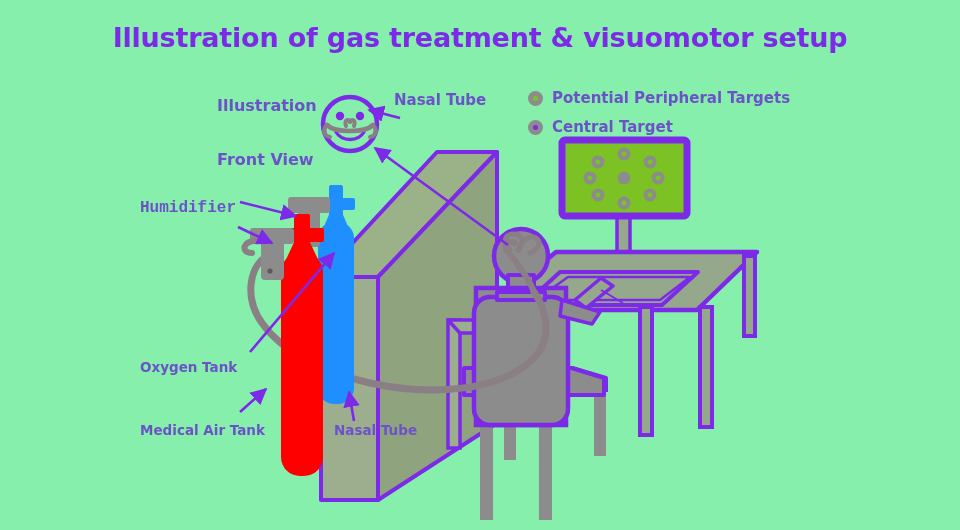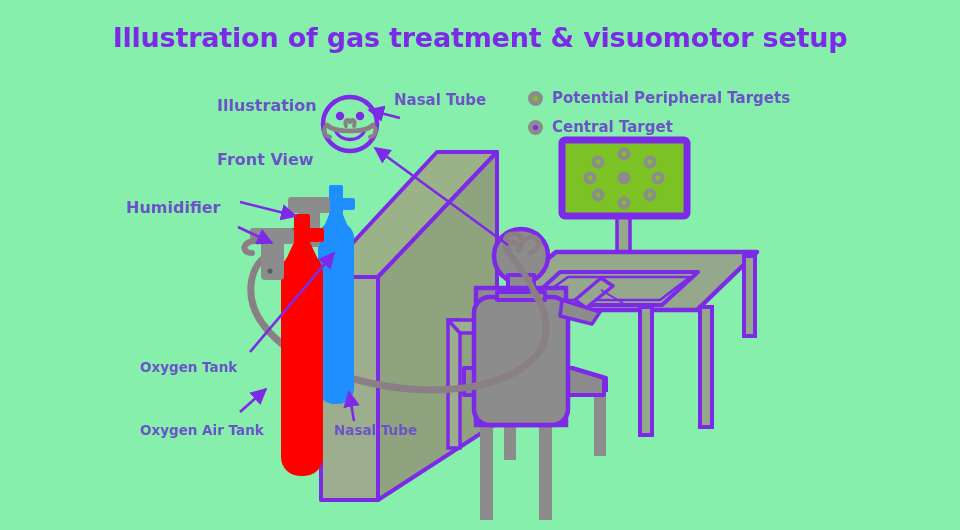--- a/index.html
+++ b/index.html
@@ -224,25 +224,25 @@
       <line x1="354" y1="421" x2="349" y2="392" stroke="#7d2ae8" stroke-width="2.6" marker-end="url(#arrowHeadBig)"></line>
     </g>
 
   </svg>
 
   <div class="lbl lbl-lg" style="left:217px; top:97px;">Illustration</div>
   <div class="lbl lbl-lg" style="left:217px; top:119px;margin-top:32px;">Front View</div>
 
   <div class="lbl lbl-md" style="left:394px; top:92px;">Nasal Tube</div>
 
-  <div class="lbl lbl-lg" style="left:126px; top:199px;">Humidifier</div>
+  <div class="lbl lbl-lg" style="left:140px; top:199px;font-family:Liberation Mono, monospace;">Humidifier</div>
 
   <div class="lbl lbl-sm" style="left:140px; top:360px;">Oxygen Tank</div>
 
-  <div class="lbl lbl-sm" style="left:140px; top:423px;">Oxygen Air Tank</div>
+  <div class="lbl lbl-sm" style="left:140px; top:423px;">Medical Air Tank</div>
 
   <div class="lbl lbl-sm" style="left:334px; top:423px;">Nasal Tube</div>
 
   <div class="legend-row" style="left:528px; top:89px;">
     <span class="legend-dot peripheral">
         <i></i>
       </span>
     <span class="legend-text">Potential Peripheral Targets</span>
   </div>
 

